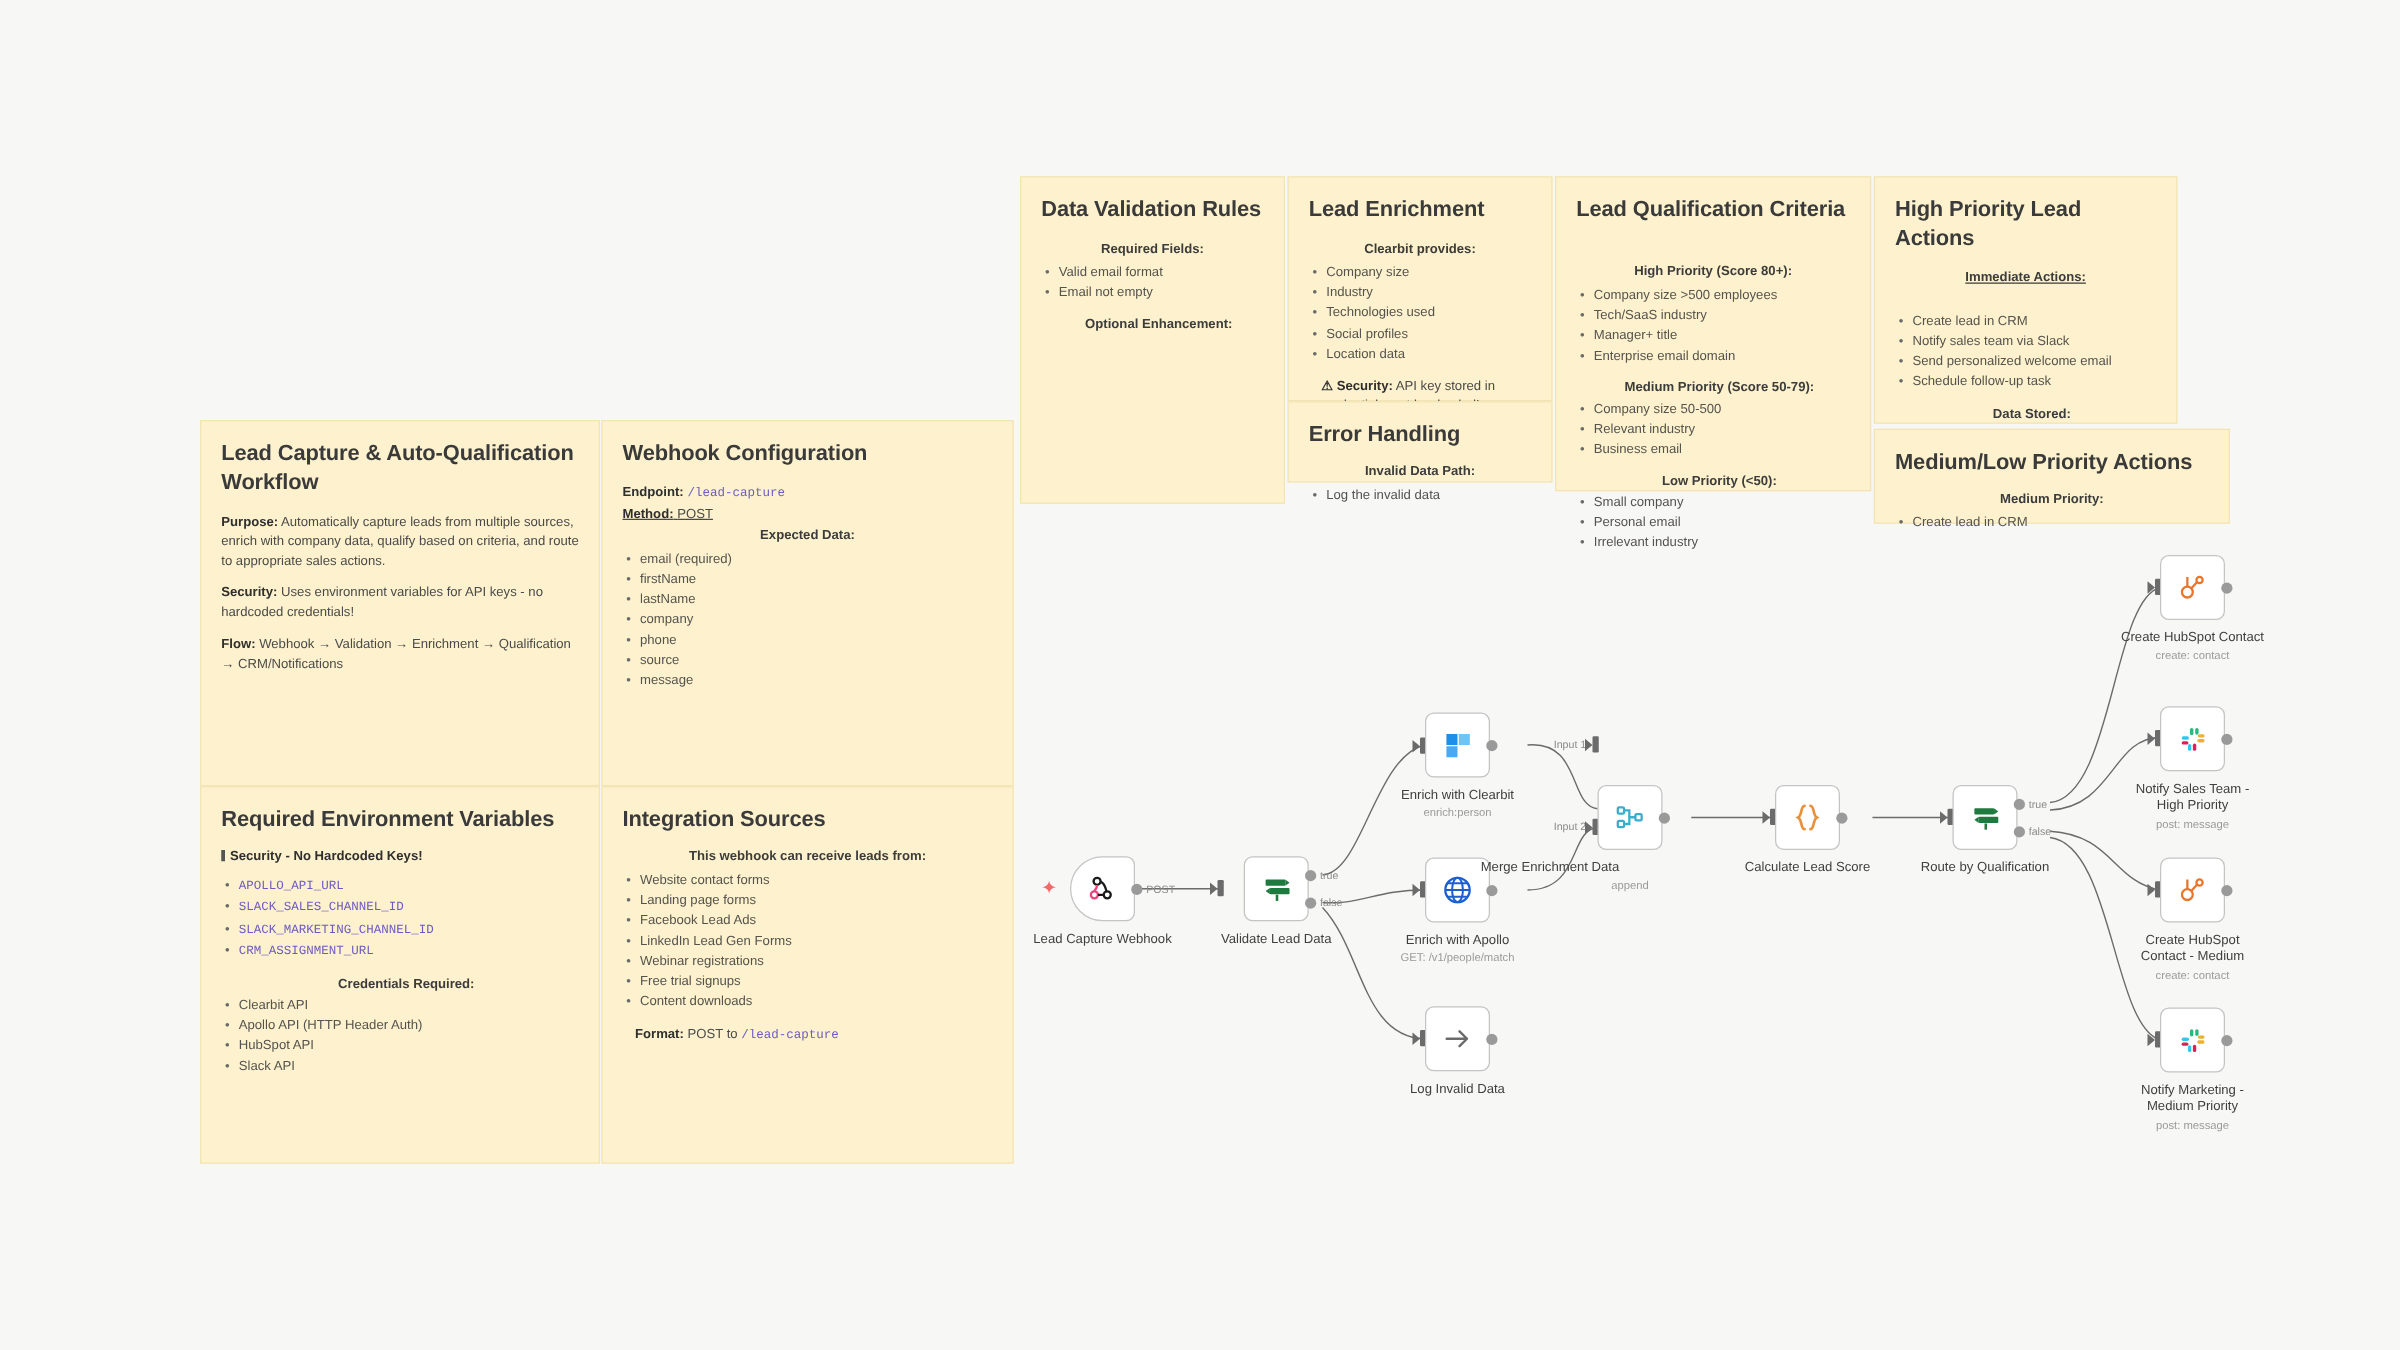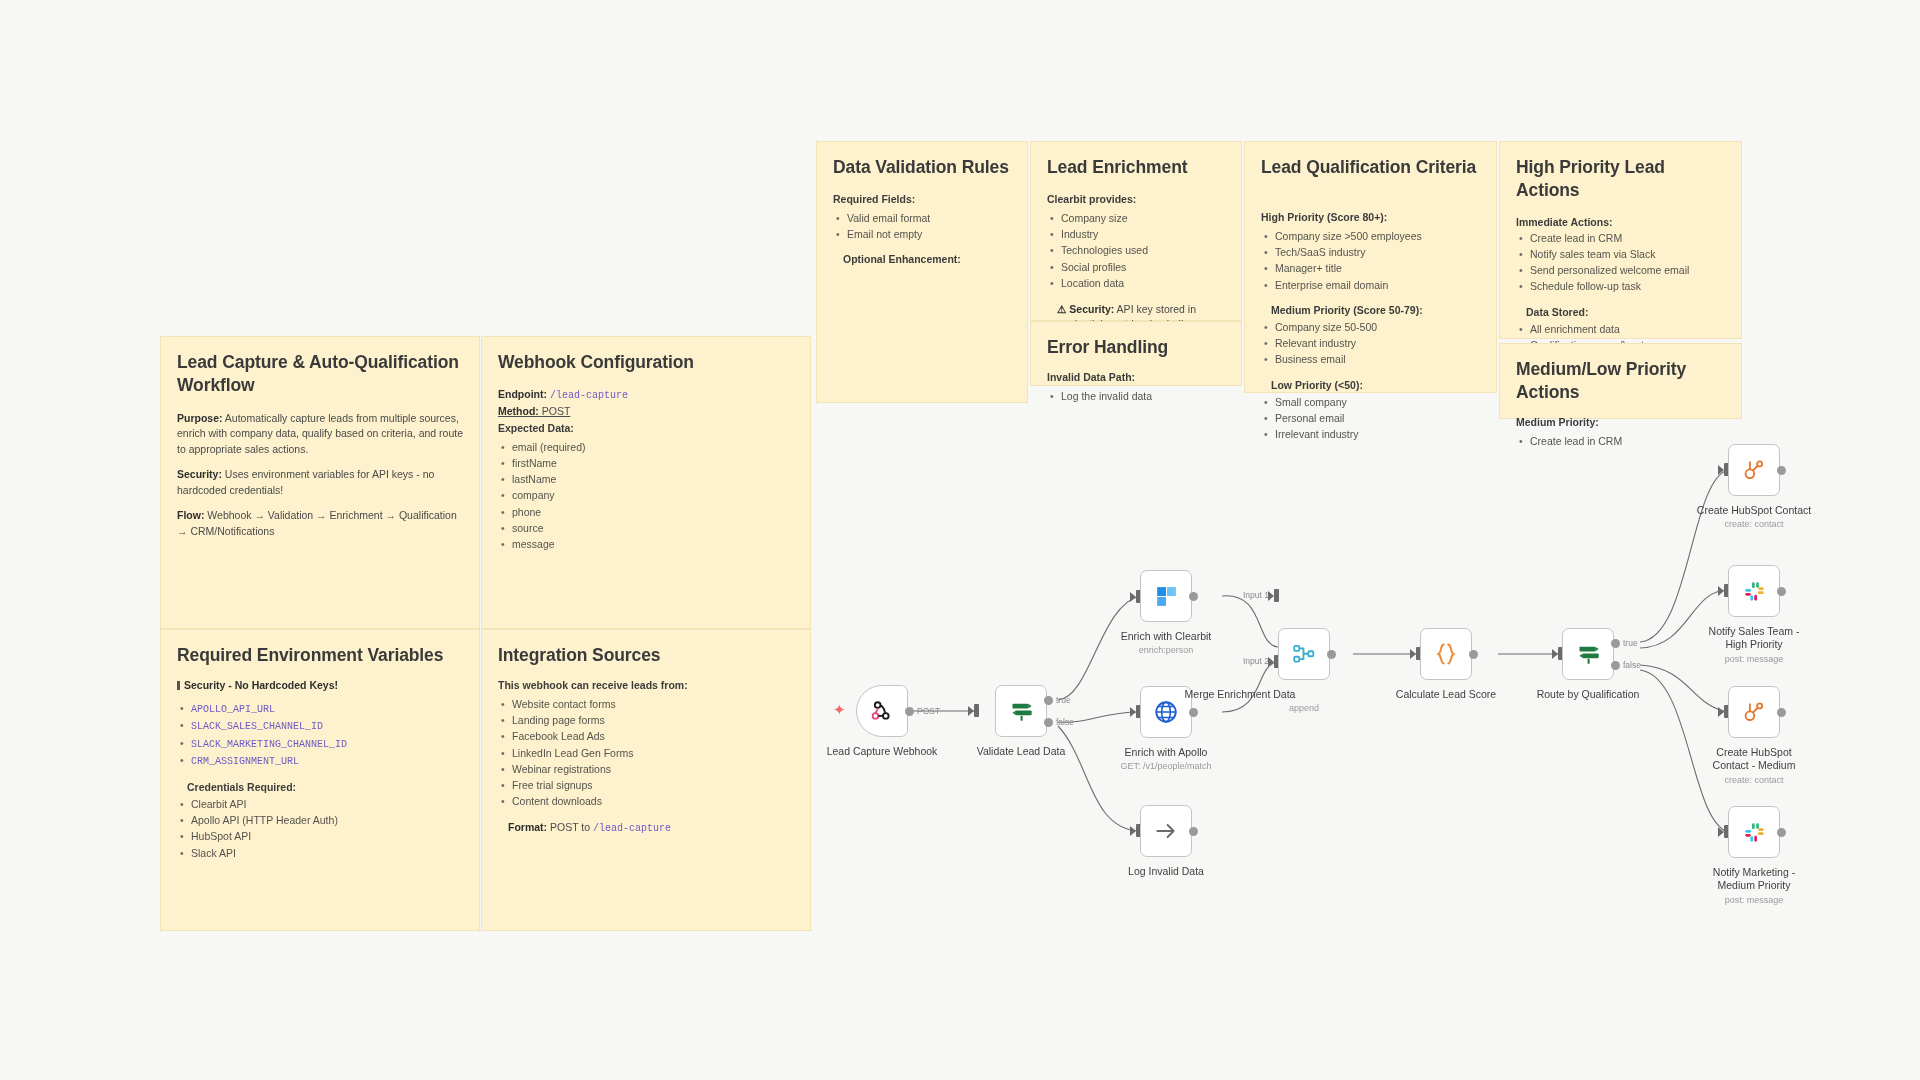--- a/index.html
+++ b/index.html
@@ -24,20 +24,21 @@
     color: #3a3a3a;
     line-height: 1.30;
     letter-spacing: -0.1px;
     margin-bottom: 14px;
   }
   .note h3 {
     font-size: 10.5px;
     font-weight: 700;
     color: #3c3c3c;
     margin-bottom: 4px;
+    text-align: center;
   }
   .note h3.indent { margin-left: 10px; margin-top: 11px; }
   .note p {
     font-size: 10.5px;
     color: #4a4a4a;
     line-height: 1.48;
     margin-bottom: 10px;
   }
   .note p b { color: #2f2f2f; font-weight: 700; }
   .note ul { list-style: none; margin-bottom: 2px; }
@@ -269,36 +270,36 @@
     <h3 class="indent" style="margin-bottom:3px;">Low Priority (&lt;50):</h3>
     <ul>
       <li>Small company</li>
       <li>Personal email</li>
       <li>Irrelevant industry</li>
     </ul>
   </div>
 
   <div class="note" style="left:1499px; top:141px; width:243px; height:198px;">
     <h2>High Priority Lead Actions</h2>
-    <h3 style="margin-bottom:2px;">Immediate Actions:</h3>
+    <h3 style="margin-bottom:21px;text-decoration:underline;">Immediate Actions:</h3>
     <ul>
       <li>Create lead in CRM</li>
       <li>Notify sales team via Slack</li>
       <li>Send personalized welcome email</li>
       <li>Schedule follow-up task</li>
     </ul>
     <h3 class="indent" style="margin-bottom:3px;">Data Stored:</h3>
     <ul>
       <li>All enrichment data</li>
       <li>Qualification score &amp; notes</li>
       <li>Source tracking</li>
     </ul>
   </div>
 
-  <div class="note" style="left:1499px; top:343px; width:243px; height:76px;">
+  <div class="note" style="left:1499px; top:343px; width:285px; height:76px;">
     <h2 style="margin-bottom:12px;">Medium/Low Priority Actions</h2>
     <h3 style="margin-bottom:5px;">Medium Priority:</h3>
     <ul>
       <li>Create lead in CRM</li>
     </ul>
   </div>
 
   <div class="sparkle" style="left:833px; top:701px;">✦</div>
   <div class="node webhook" style="left:856px; top:685px;">
     <svg width="26" height="26" viewBox="0 0 24 24">

